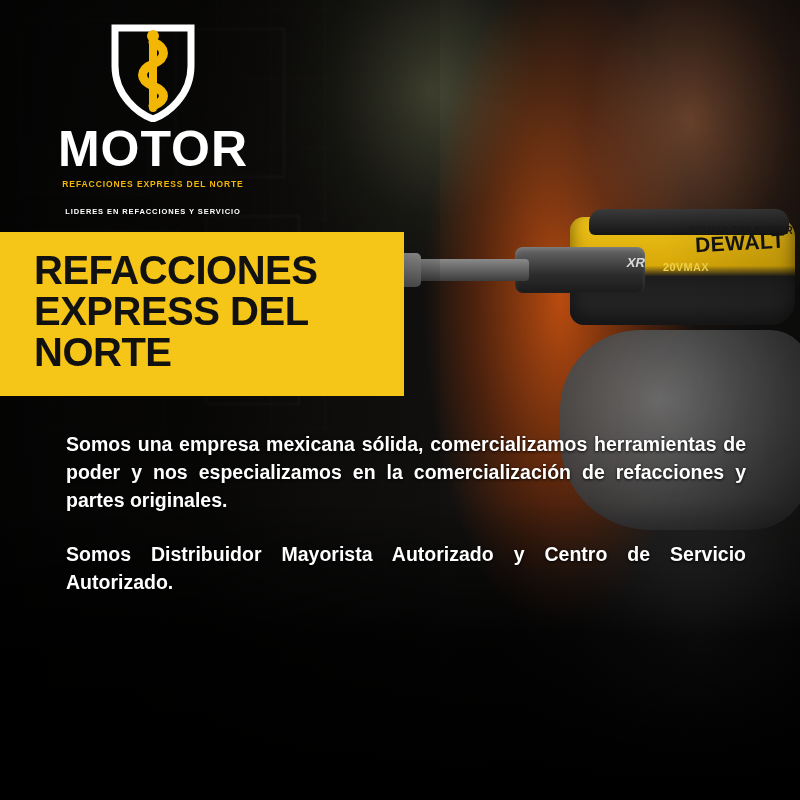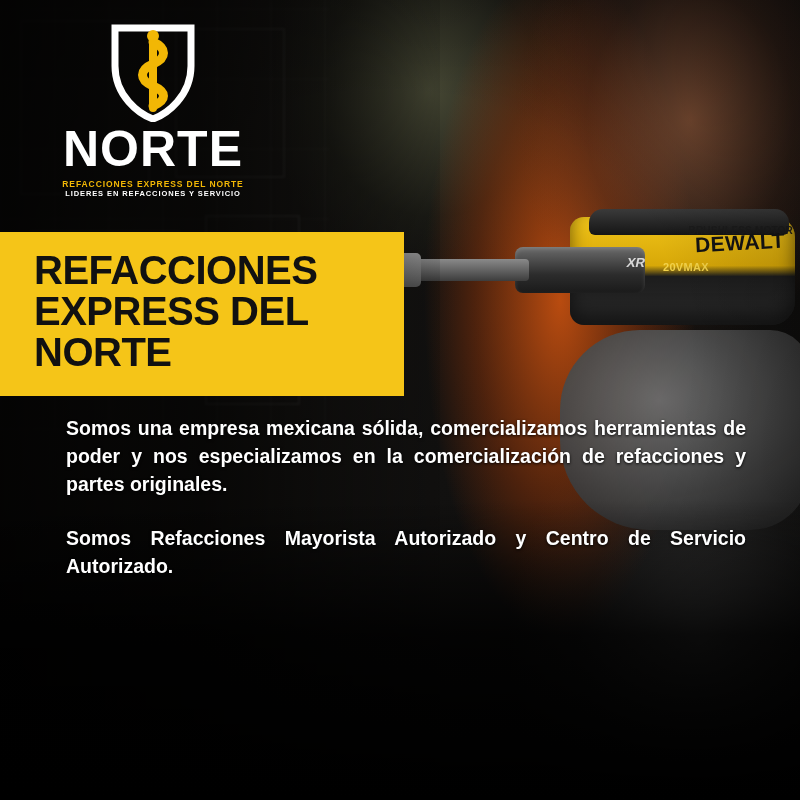--- a/index.html
+++ b/index.html
@@ -194,21 +194,21 @@
   }
   .logo-tag1 {
     margin-top: 5px;
     font-family: "Liberation Sans", sans-serif;
     font-weight: bold;
     font-size: 8.5px;
     letter-spacing: 0.9px;
     color: #f2b705;
   }
   .logo-tag2 {
-    margin-top: 0;
+    margin-top: 18px;
     font-family: "Liberation Sans", sans-serif;
     font-weight: bold;
     font-size: 7.5px;
     letter-spacing: 0.9px;
     color: #ffffff;
   }
 
   
   .headline-block {
     position: absolute;
@@ -226,21 +226,21 @@
     line-height: 1.03;
     letter-spacing: -0.5px;
     color: #111111;
     text-transform: uppercase;
   }
 
   
   .copy {
     position: absolute;
     left: 66px;
-    top: 414px;
+    top: 430px;
     width: 680px;
   }
   .copy p {
     margin: 0 0 26px 0;
     font-family: "Liberation Sans", sans-serif;
     font-weight: bold;
     font-size: 19.5px;
     line-height: 1.44;
     color: #ffffff;
     text-align: justify;
@@ -280,27 +280,27 @@
 
   <div class="logo">
     <div class="logo-mark">
       <svg viewBox="0 0 96 100" width="96" height="100" aria-hidden="true">
         <path d="M10 6 H86 V44 C86 74 62 92 48 97 C34 92 10 74 10 44 Z" fill="none" stroke="#ffffff" stroke-width="7"></path>
         <path d="M48 16 L48 86" stroke="#f2b705" stroke-width="8" stroke-linecap="round"></path>
         <path d="M48 20 C62 26 62 36 48 42 C34 48 34 58 48 64 C62 70 62 78 48 84" fill="none" stroke="#f2b705" stroke-width="9" stroke-linecap="round"></path>
         <circle cx="48" cy="14" r="6" fill="#f2b705"></circle>
       </svg>
     </div>
-    <div class="logo-word">NORTE</div>
+    <div class="logo-word">MOTOR</div>
     <div class="logo-tag1">REFACCIONES EXPRESS DEL NORTE</div>
     <div class="logo-tag2">LIDERES EN REFACCIONES Y SERVICIO</div>
   </div>
 
   <div class="headline-block">
     <h1>REFACCIONES EXPRESS DEL NORTE</h1>
   </div>
 
   <div class="copy">
     <p>Somos una empresa mexicana sólida, comercializamos herramientas de poder y nos especializamos en la comercialización de refacciones y partes originales.</p>
-    <p>Somos Refacciones Mayorista Autorizado y Centro de Servicio Autorizado.</p>
+    <p>Somos Distribuidor Mayorista Autorizado y Centro de Servicio Autorizado.</p>
   </div>
 
 </div>
 
 </body></html>

